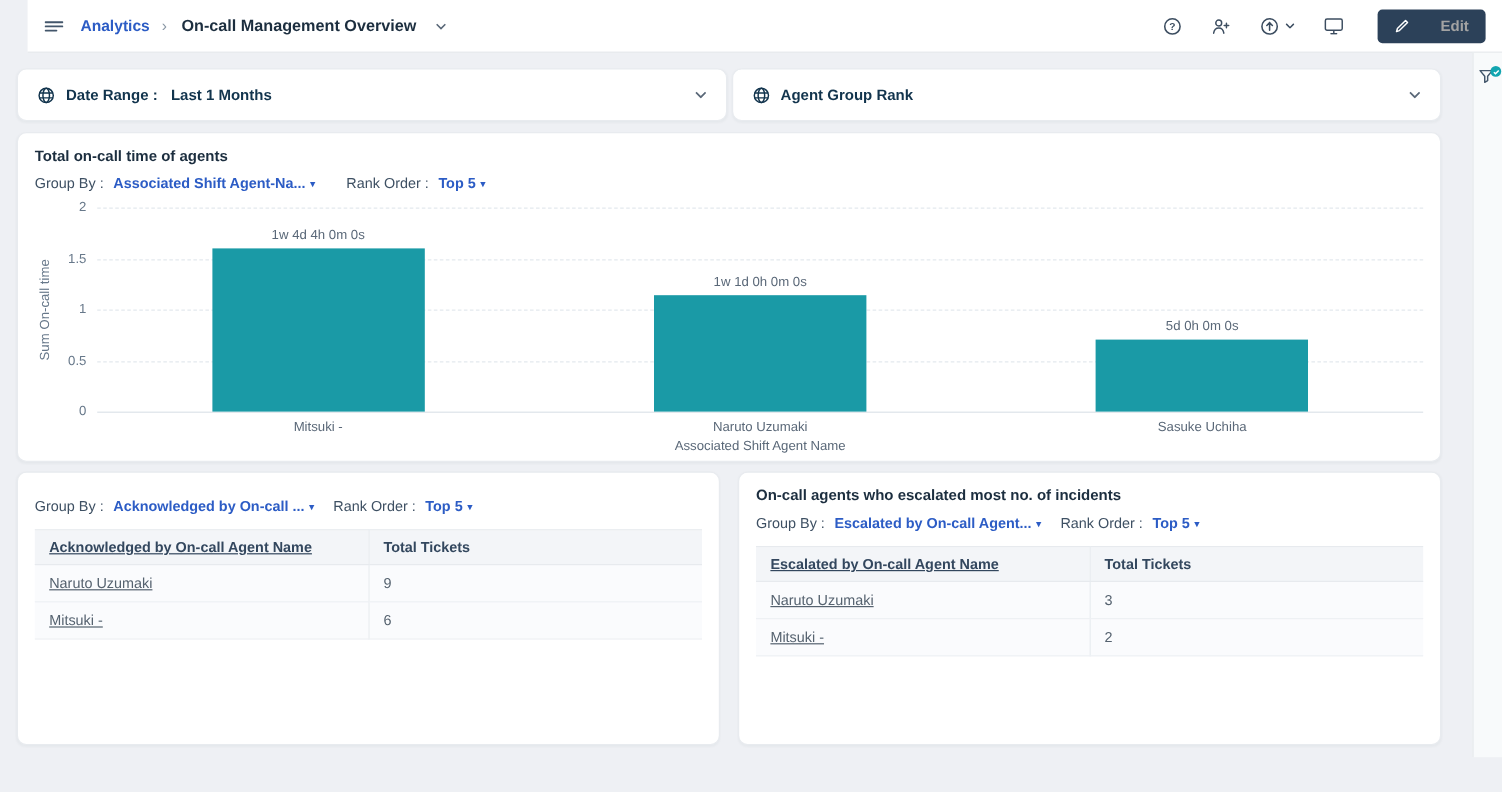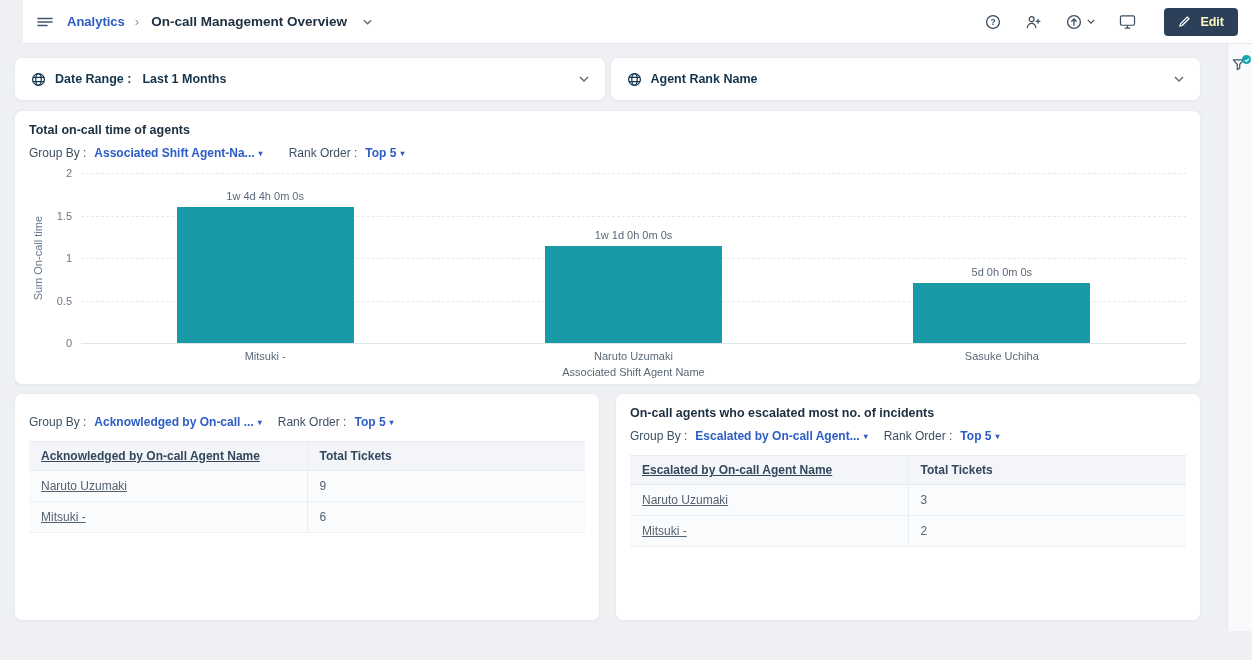--- a/index.html
+++ b/index.html
@@ -13,21 +13,21 @@
     justify-content:space-between; padding:0 14px;margin-left:23px; }
   .tb-left { display:flex; align-items:center; gap:10px; }
   .hamburger { display:flex; align-items:center; cursor:pointer; margin-right:4px; }
   .crumb { color:#2c5cc5; font-size:13px; font-weight:700; text-decoration:none; }
   .crumb-sep { color:#8a97a5; font-size:13px; }
   .page-title { font-size:13.5px; font-weight:700; color:#1c2e3f; margin-left:2px; }
   .title-caret { margin-left:6px; display:flex; align-items:center; cursor:pointer; }
   .tb-right { display:flex; align-items:center; gap:24px; }
   .tb-icon { display:flex; align-items:center; cursor:pointer; }
   .export-group { display:flex; align-items:center; gap:5px; cursor:pointer; }
-  .edit-btn { display:flex; align-items:center; gap:9px; background:#2c4159; color:#fef9c3;
+  .edit-btn { display:flex; align-items:center; gap:25px; background:#2c4159; color:#a3a3a3;
     border:none; border-radius:4px; padding:7px 14px; font-size:12.5px; font-weight:700;
     cursor:pointer; margin-left:4px; font-family:"Liberation Sans", sans-serif; }
 
   
   .content { position:absolute; top:44px; left:0; right:25px; bottom:29px;
     padding:13px 26px 0 14px; overflow:hidden; }
   .card { background:#fff; border:1px solid #e8ebef; border-radius:8px;
     box-shadow:0 1px 2px rgba(20,40,60,0.04); }
 
   
@@ -166,21 +166,21 @@
             <path d="M1 1l4 4 4-4"></path>
           </svg>
       </div>
       <div class="card filter-card">
         <div class="f-left">
           <svg width="15" height="15" viewBox="0 0 16 16" fill="none" stroke="#12344d" stroke-width="1.3">
               <circle cx="8" cy="8" r="6.3"></circle>
               <ellipse cx="8" cy="8" rx="2.9" ry="6.3"></ellipse>
               <path d="M2 5.8h12M2 10.2h12"></path>
             </svg>
-          <span class="f-label">Agent Rank Name</span>
+          <span class="f-label">Agent Group Rank</span>
         </div>
         <svg width="10" height="6" viewBox="0 0 10 6" fill="none" stroke="#5a6878" stroke-width="1.4">
             <path d="M1 1l4 4 4-4"></path>
           </svg>
       </div>
     </div>
 
     <div class="card chart-card">
       <div class="card-title">Total on-call time of agents</div>
       <div class="controls">

